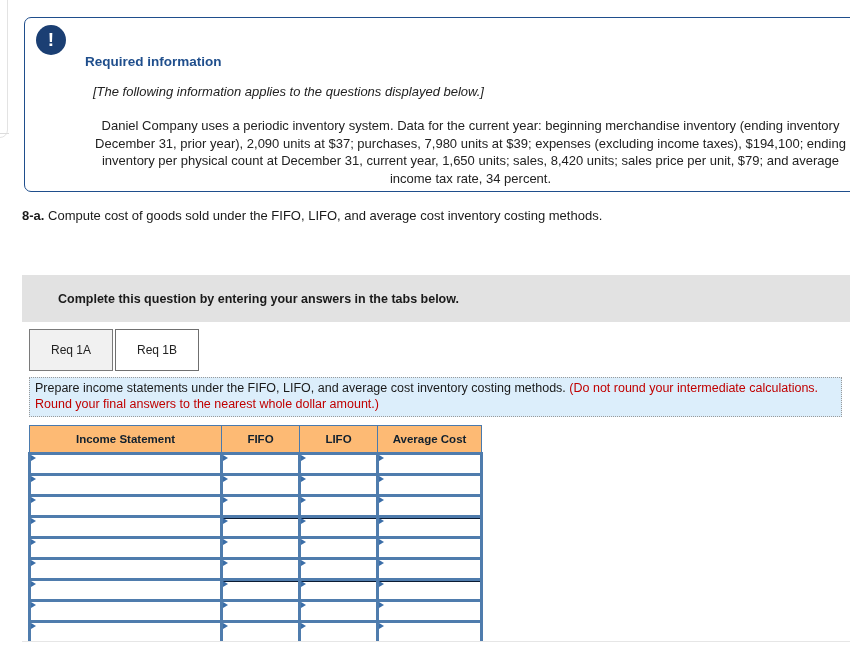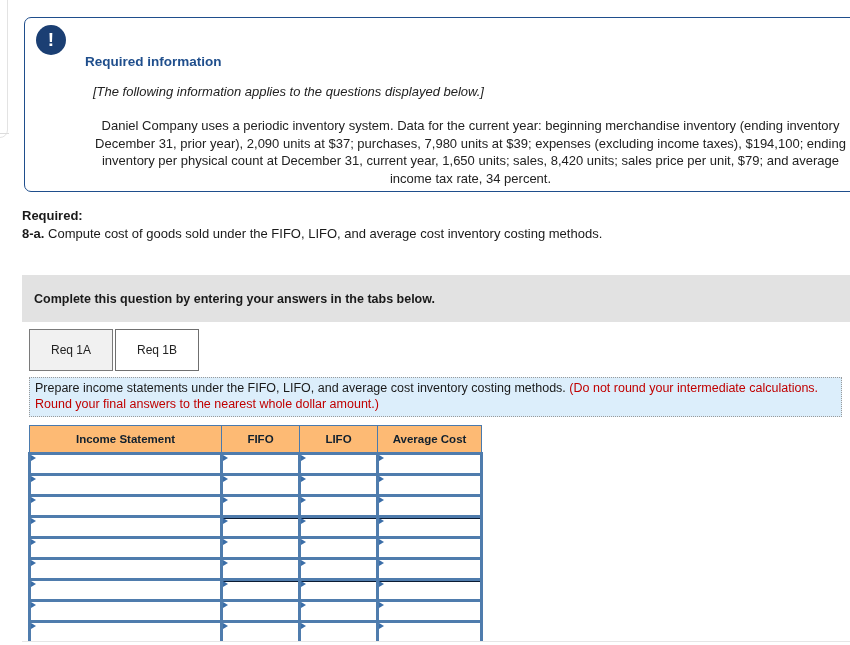--- a/index.html
+++ b/index.html
@@ -109,21 +109,21 @@
     position: absolute;
     left: 22px;
     top: 275px;
     width: 836px;
     height: 47px;
     background: #e2e2e2;
     display: flex;
     align-items: center;
   }
   .complete-bar span {
-    padding-left: 12px;
+    padding-left: 36px;
     font-size: 12.5px;
     font-weight: bold;
     color: #1a1a1a;
   }
 
   
   .tab-strip {
     position: absolute;
     left: 29px;
     top: 329px;
@@ -229,21 +229,20 @@
 <div class="info-card">
   <div class="info-badge">!</div>
   <div class="info-body">
     <div class="info-title">Required information</div>
     <div class="info-italic">[The following information applies to the questions displayed below.]</div>
     <div class="info-para">Daniel Company uses a periodic inventory system. Data for the current year: beginning merchandise inventory (ending inventory December 31, prior year), 2,090 units at $37; purchases, 7,980 units at $39; expenses (excluding income taxes), $194,100; ending inventory per physical count at December 31, current year, 1,650 units; sales, 8,420 units; sales price per unit, $79; and average income tax rate, 34 percent.</div>
   </div>
 </div>
 
 <div class="required-block">
-  <div class="required-heading">Required:</div>
   <div class="req-line">
     <b>8-a.</b>
     <span>Compute cost of goods sold under the FIFO, LIFO, and average cost inventory costing methods.</span>
   </div>
 </div>
 
 <div class="complete-bar">
   <span>Complete this question by entering your answers in the tabs below.</span>
 </div>
 

